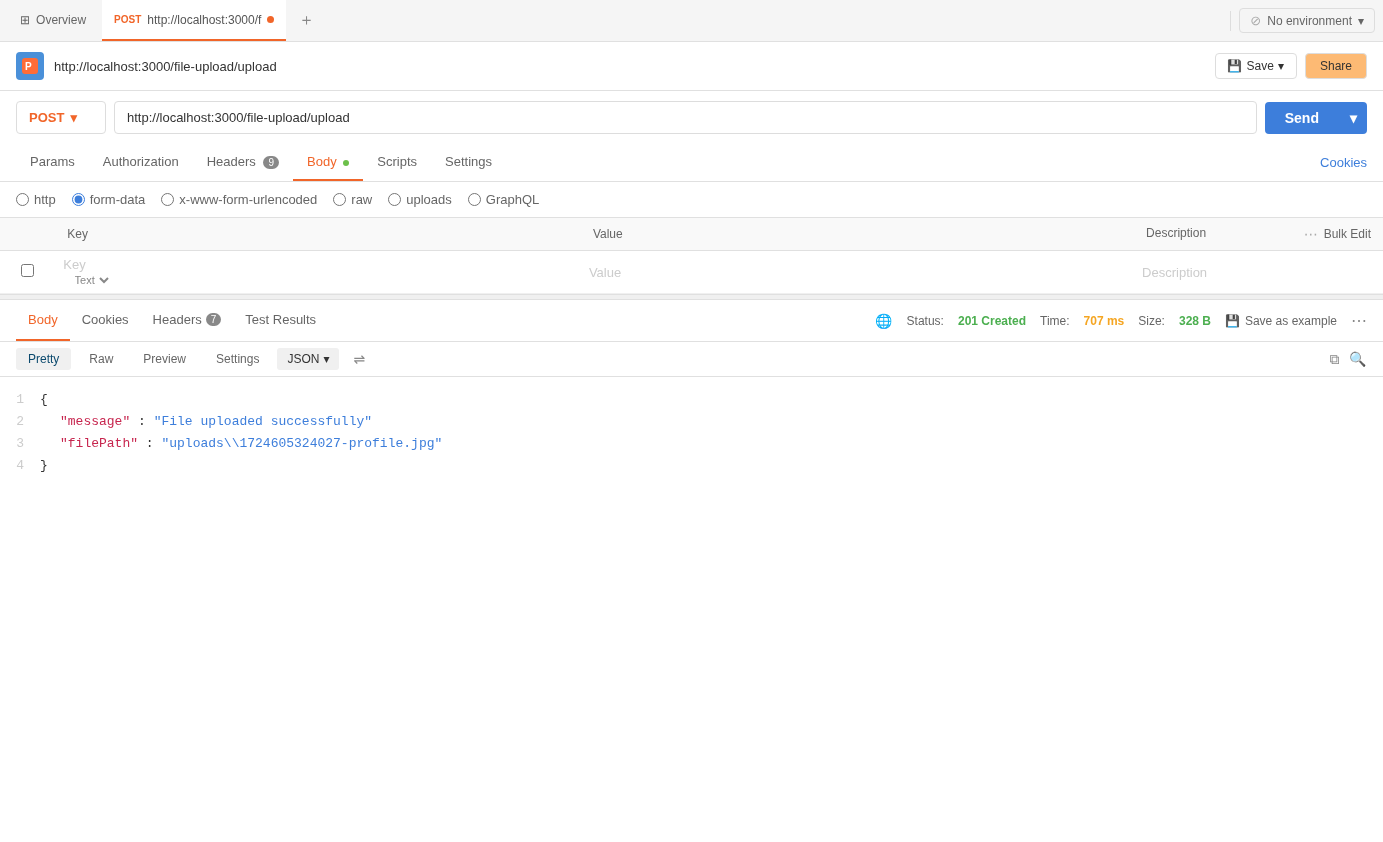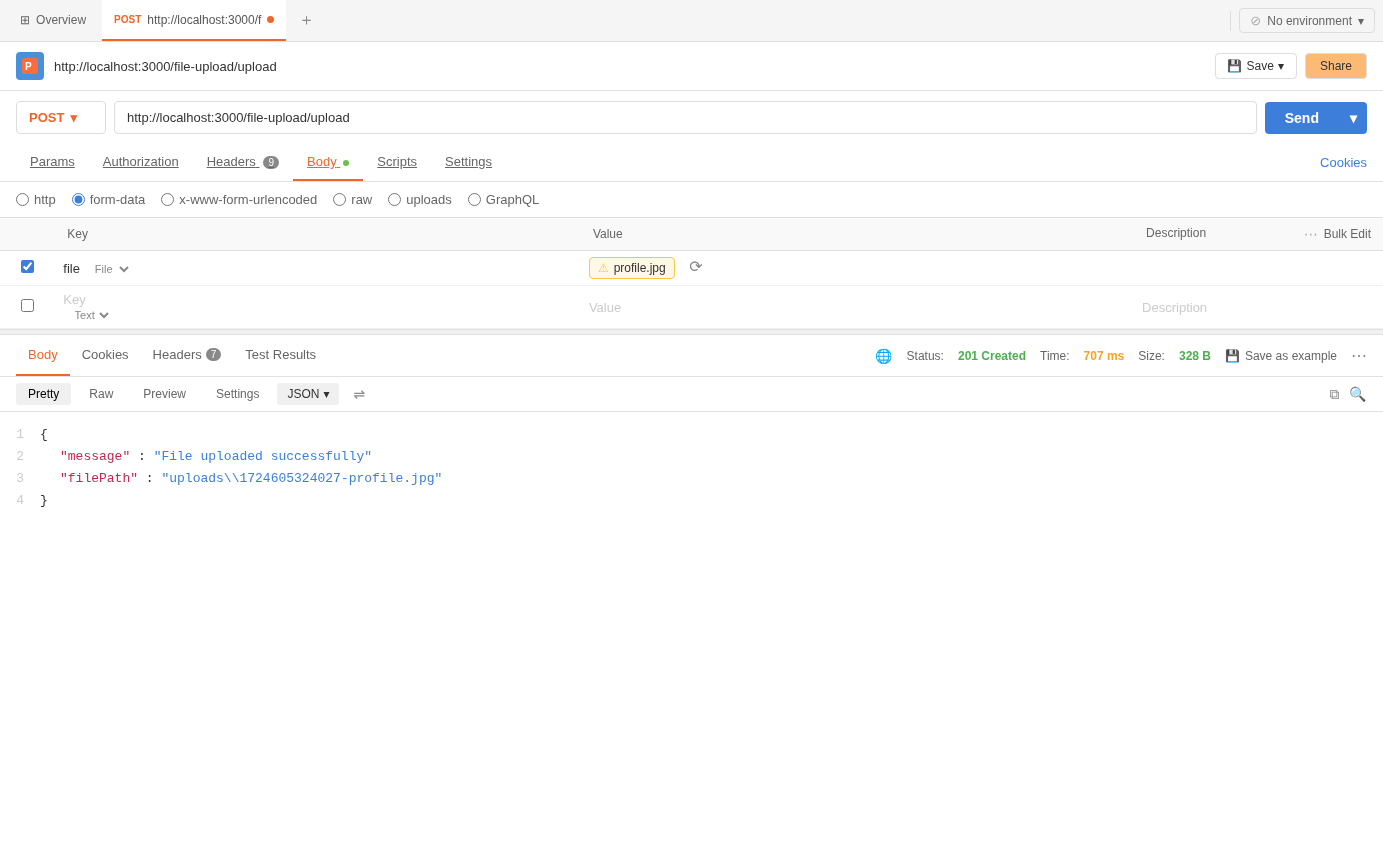--- a/index.html
+++ b/index.html
@@ -53,21 +53,20 @@
     .send-btn-divider { width: 1px; background: rgba(255,255,255,0.3); height: 100%; }
     .send-btn-arrow { padding: 8px 10px; }
 
     
     .request-tabs {
       display: flex; align-items: center; padding: 0 16px; border-bottom: 1px solid #e0e0e0;
     }
     .req-tab {
       padding: 10px 14px; font-size: 13px; color: #666; cursor: pointer;
       border-bottom: 2px solid transparent;
-      text-decoration: underline;
     }
     .req-tab.active { color: #f16529; border-bottom: 2px solid #f16529; }
     .req-tab .badge { background: #888; color: #fff; border-radius: 10px; font-size: 10px; padding: 1px 5px; margin-left: 4px; }
     .req-tab .dot-indicator { display: inline-block; width: 6px; height: 6px; background: #6cc04a; border-radius: 50%; margin-left: 3px; vertical-align: middle; }
     .cookies-link { margin-left: auto; color: #3d7edb; font-size: 13px; cursor: pointer; }
 
     
     .body-types {
       display: flex; align-items: center; gap: 16px; padding: 10px 16px;
       border-bottom: 1px solid #e0e0e0;
@@ -122,21 +121,21 @@
     .save-example-btn { display: flex; align-items: center; gap: 5px; font-size: 12px; color: #666; cursor: pointer; }
     .meta-more { color: #888; cursor: pointer; font-size: 16px; }
 
     
     .format-bar {
       display: flex; align-items: center; padding: 6px 16px; border-bottom: 1px solid #e0e0e0; gap: 6px;
     }
     .fmt-tab {
       padding: 4px 12px; font-size: 12px; color: #666; cursor: pointer; border-radius: 3px;
     }
-    .fmt-tab.active { background: #f0f0f0; color: #000000; font-weight: 500; }
+    .fmt-tab.active { background: #f0f0f0; color: #0c4a6e; font-weight: 500; }
     .fmt-dropdown {
       display: flex; align-items: center; gap: 4px; padding: 4px 10px; background: #f0f0f0;
       border-radius: 3px; font-size: 12px; color: #333; cursor: pointer; font-weight: 500;
     }
     .fmt-actions { margin-left: auto; display: flex; gap: 10px; }
     .fmt-action-btn { background: none; border: none; cursor: pointer; color: #888; font-size: 14px; }
     .filter-icon { color: #888; font-size: 14px; cursor: pointer; }
 
     
     .json-viewer {
@@ -283,44 +282,20 @@
               <span style="color:#aaa;font-size:14px;cursor:pointer;">⋯</span>
               <span class="bulk-edit-btn">
                 <span>Bulk Edit</span>
               </span>
             </span>
           </th>
         </tr>
       </thead>
       <tbody>
 
-        <tr>
-          <td class="checkbox-cell">
-            <input type="checkbox" checked="" style="accent-color: rgb(61, 126, 219);">
-          </td>
-          <td>
-            <span style="font-size:13px;color:#333;">file</span>
-            &nbsp;
-            <select class="type-select">
-              <option>File</option>
-              <option>Text</option>
-            </select>
-          </td>
-          <td>
-            <span class="file-badge">
-              <span class="warn-icon">⚠</span>
-              <span>profile.jpg</span>
-            </span>
-            &nbsp;&nbsp;
-            <span class="upload-icon">⟳</span>
-          </td>
-          <td>
-            <span class="desc-placeholder"></span>
-          </td>
-        </tr>
 
         <tr>
           <td class="checkbox-cell">
             <input type="checkbox" style="accent-color: rgb(61, 126, 219);">
           </td>
           <td>
             <input class="key-input" type="text" placeholder="Key" style="">
             &nbsp;
             <select class="type-select">
               <option>Text</option>

